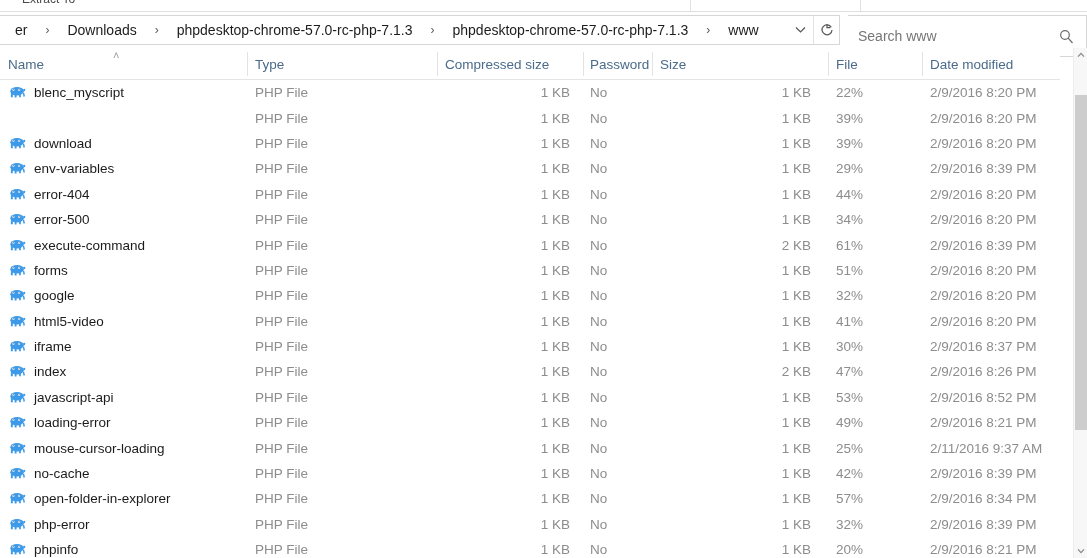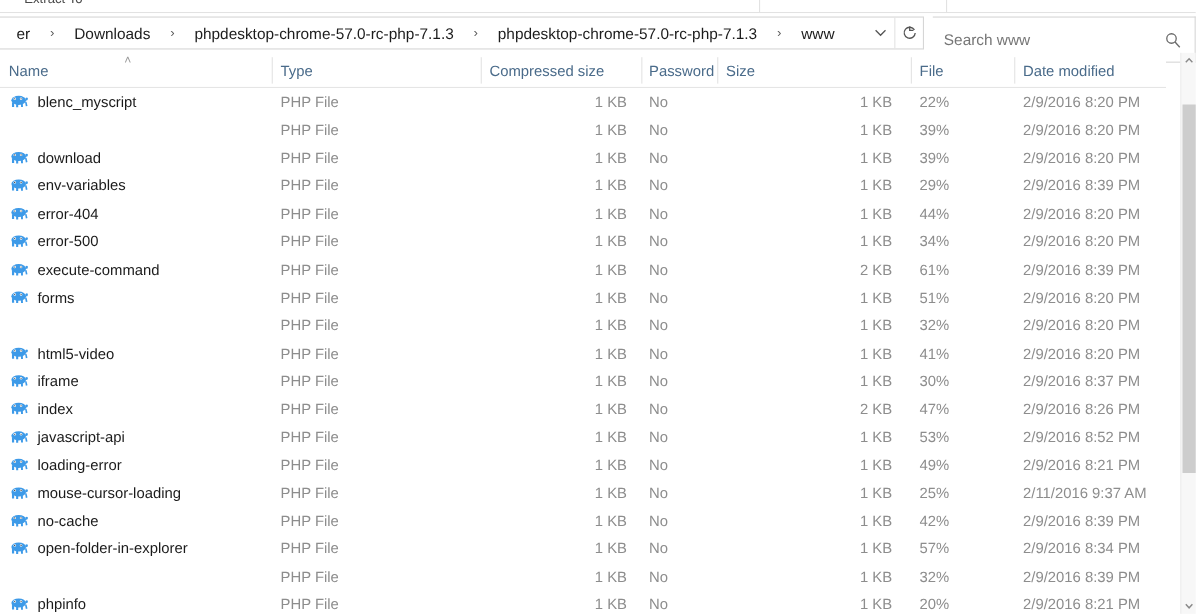--- a/index.html
+++ b/index.html
@@ -453,20 +453,35 @@
         <span>forms</span>
       </div>
       <div class="c c-type">PHP File</div>
       <div class="c c-csize">1 KB</div>
       <div class="c c-pwd">No</div>
       <div class="c c-size">1 KB</div>
       <div class="c c-ratio">51%</div>
       <div class="c c-date">2/9/2016 8:20 PM</div>
     </div>
     <div class="row">
+      <div class="c c-name">
+        <svg class="php-icon" viewBox="0 0 20 16">
+          <ellipse cx="10" cy="6.6" rx="7.4" ry="4.6" fill="#3d9ae8"></ellipse>
+          <path d="M3.2 8.2 L3.2 13.2 L5.4 13.2 L5.4 9.4 Z" fill="#3d9ae8"></path>
+          <path d="M7.4 9.6 L7.4 13.6 L9.5 13.6 L9.5 9.8 Z" fill="#3d9ae8"></path>
+          <path d="M12.2 9.8 L12.4 13.4 L14.3 13.4 L14.2 9.6 Z" fill="#3d9ae8"></path>
+          <path d="M16.4 8.2 L17.2 12.6 L18.9 12.2 L17.9 8.0 Z" fill="#3d9ae8"></path>
+          <path d="M16.8 4.4 C18.6 3.0 19.6 4.2 19.2 5.6 C18.9 6.7 17.8 7.1 17.0 6.6 Z" fill="#3d9ae8"></path>
+          <circle cx="6.0" cy="5.0" r="1.25" fill="#ffffff"></circle>
+          <circle cx="12.4" cy="5.0" r="1.25" fill="#ffffff"></circle>
+          <circle cx="6.0" cy="5.0" r="0.55" fill="#1b1b1b"></circle>
+          <circle cx="12.4" cy="5.0" r="0.55" fill="#1b1b1b"></circle>
+        </svg>
+        <span>google</span>
+      </div>
       <div class="c c-type">PHP File</div>
       <div class="c c-csize">1 KB</div>
       <div class="c c-pwd">No</div>
       <div class="c c-size">1 KB</div>
       <div class="c c-ratio">32%</div>
       <div class="c c-date">2/9/2016 8:20 PM</div>
     </div>
     <div class="row">
       <div class="c c-name">
         <svg class="php-icon" viewBox="0 0 20 16">
@@ -645,20 +660,35 @@
         <span>open-folder-in-explorer</span>
       </div>
       <div class="c c-type">PHP File</div>
       <div class="c c-csize">1 KB</div>
       <div class="c c-pwd">No</div>
       <div class="c c-size">1 KB</div>
       <div class="c c-ratio">57%</div>
       <div class="c c-date">2/9/2016 8:34 PM</div>
     </div>
     <div class="row">
+      <div class="c c-name">
+        <svg class="php-icon" viewBox="0 0 20 16">
+          <ellipse cx="10" cy="6.6" rx="7.4" ry="4.6" fill="#3d9ae8"></ellipse>
+          <path d="M3.2 8.2 L3.2 13.2 L5.4 13.2 L5.4 9.4 Z" fill="#3d9ae8"></path>
+          <path d="M7.4 9.6 L7.4 13.6 L9.5 13.6 L9.5 9.8 Z" fill="#3d9ae8"></path>
+          <path d="M12.2 9.8 L12.4 13.4 L14.3 13.4 L14.2 9.6 Z" fill="#3d9ae8"></path>
+          <path d="M16.4 8.2 L17.2 12.6 L18.9 12.2 L17.9 8.0 Z" fill="#3d9ae8"></path>
+          <path d="M16.8 4.4 C18.6 3.0 19.6 4.2 19.2 5.6 C18.9 6.7 17.8 7.1 17.0 6.6 Z" fill="#3d9ae8"></path>
+          <circle cx="6.0" cy="5.0" r="1.25" fill="#ffffff"></circle>
+          <circle cx="12.4" cy="5.0" r="1.25" fill="#ffffff"></circle>
+          <circle cx="6.0" cy="5.0" r="0.55" fill="#1b1b1b"></circle>
+          <circle cx="12.4" cy="5.0" r="0.55" fill="#1b1b1b"></circle>
+        </svg>
+        <span>php-error</span>
+      </div>
       <div class="c c-type">PHP File</div>
       <div class="c c-csize">1 KB</div>
       <div class="c c-pwd">No</div>
       <div class="c c-size">1 KB</div>
       <div class="c c-ratio">32%</div>
       <div class="c c-date">2/9/2016 8:39 PM</div>
     </div>
     <div class="row">
       <div class="c c-name">
         <svg class="php-icon" viewBox="0 0 20 16">

